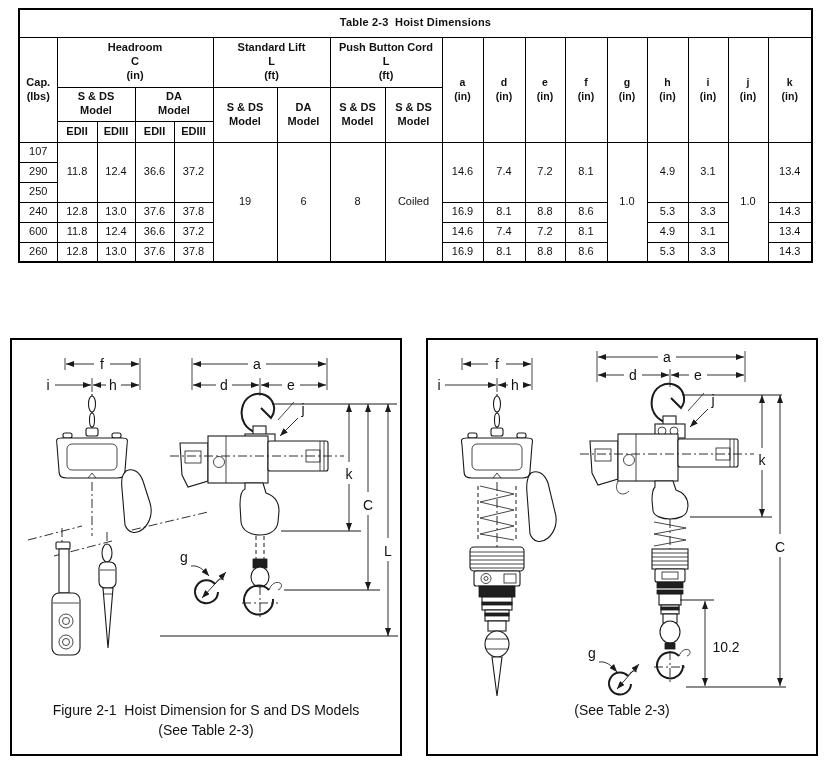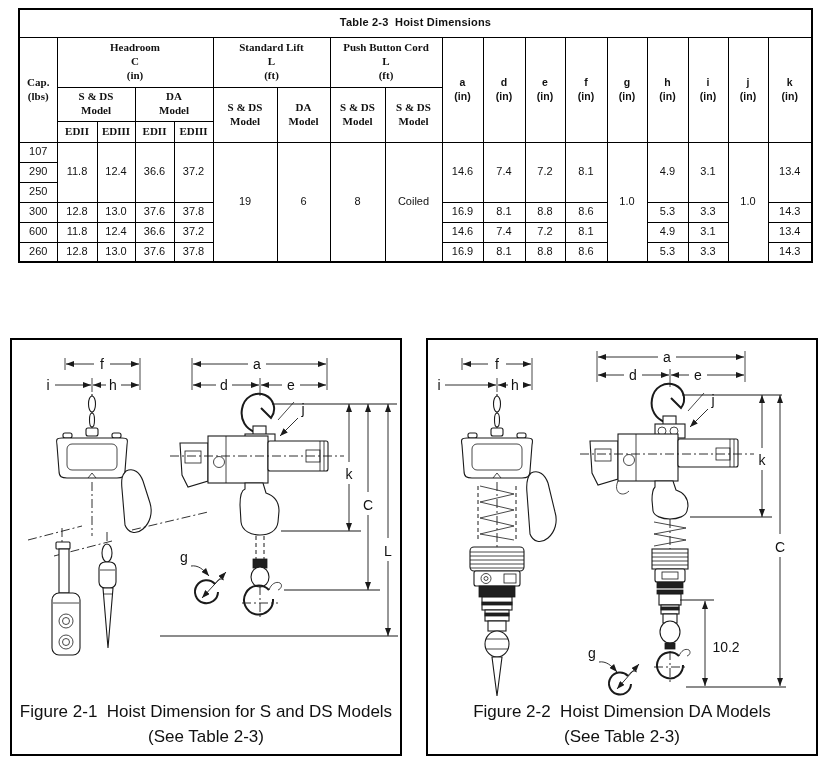--- a/index.html
+++ b/index.html
@@ -4,33 +4,33 @@
 <style>
   html,body{margin:0;padding:0;background:#fff;}
   #page{position:relative;width:827px;height:762px;background:#ffffff;
         font-family:"Liberation Sans",sans-serif;color:#111;overflow:hidden;}
 
   
   #dims-table{position:absolute;left:18px;top:8px;width:794px;
               border-collapse:collapse;table-layout:fixed;border:2px solid #000;}
   #dims-table td{border:1px solid #000;text-align:center;vertical-align:middle;
                  padding:0;font-size:11px;line-height:1.25;}
-  .hd{font-weight:bold;white-space:pre-line;font-size:10.5px;font-family:Liberation Serif, serif;}
+  .hd{font-weight:bold;white-space:pre-line;font-size:10.5px;}
   .ttl{font-weight:bold;font-size:13.5px;letter-spacing:.2px;}
   .r-title{height:28px;} .r-g{height:50px;} .r-m{height:34px;}
   .r-e{height:21px;} .r-d{height:20px;}
   .dimhead div{font-weight:bold;font-size:10.5px;}
 
   
   .figbox{position:absolute;top:338px;width:388px;height:414px;
           border:2px solid #000;background:#fff;}
   #fig1{left:10px;} #fig2{left:426px;}
   .figsvg{position:absolute;left:0;top:0;}
   .caption{position:absolute;left:0;right:0;top:360px;text-align:center;
-           font-size:17px;line-height:1.45;color:#111;}
+           font-size:14px;line-height:1.45;color:#111;}
 
   
   svg .ln,svg .ext,svg .dimS,svg .dimE,svg .dim2,svg .cl,svg .thick,svg .thin
       {stroke:#1a1a1a;fill:none;}
   svg .ln{stroke-width:1.1;}
   svg .thin{stroke-width:.8;}
   svg .thick{stroke-width:2;}
   svg .ext{stroke-width:.8;}
   svg .dimS{stroke-width:.9;marker-start:url(#arr);}
   svg .dimE{stroke-width:.9;marker-end:url(#arr);}
@@ -162,21 +162,21 @@
       <td rowspan="6">1.0</td>
       <td rowspan="3">13.4</td>
     </tr>
     <tr class="r-d">
           <td>290</td>
         </tr>
     <tr class="r-d">
           <td>250</td>
         </tr>
     <tr class="r-d">
-      <td>300</td>
+      <td>240</td>
       <td>12.8</td>
       <td>13.0</td>
       <td>37.6</td>
       <td>37.8</td>
       <td>16.9</td>
       <td>8.1</td>
       <td>8.8</td>
       <td>8.6</td>
       <td>5.3</td>
       <td>3.3</td>
@@ -499,18 +499,17 @@
 
         <line class="dimS" x1="334" y1="55" x2="334" y2="108"></line>
         <text class="dl" x="334" y="125">k</text>
         <line class="dimE" x1="334" y1="130" x2="334" y2="177"></line>
         <line class="dimS" x1="352" y1="55" x2="352" y2="194"></line>
         <text class="dl" x="352" y="212">C</text>
         <line class="dimE" x1="352" y1="217" x2="352" y2="346"></line>
       </g>
     </svg>
     <div class="caption">
-      <div>Figure 2-2 &nbsp;Hoist Dimension DA Models</div>
       <div>(See Table 2-3)</div>
     </div>
   </div>
 
 </div>
 
 </body></html>

